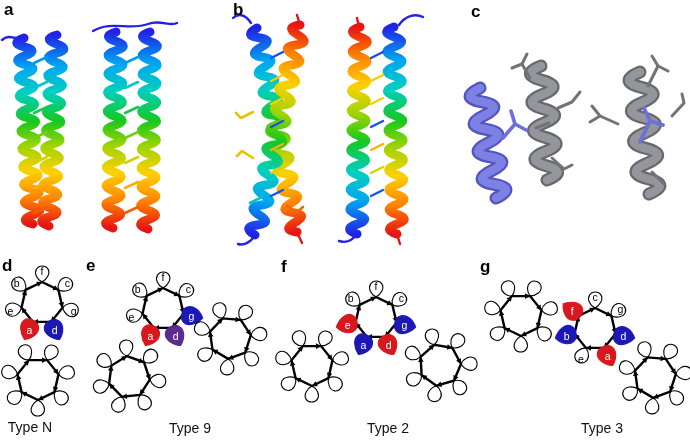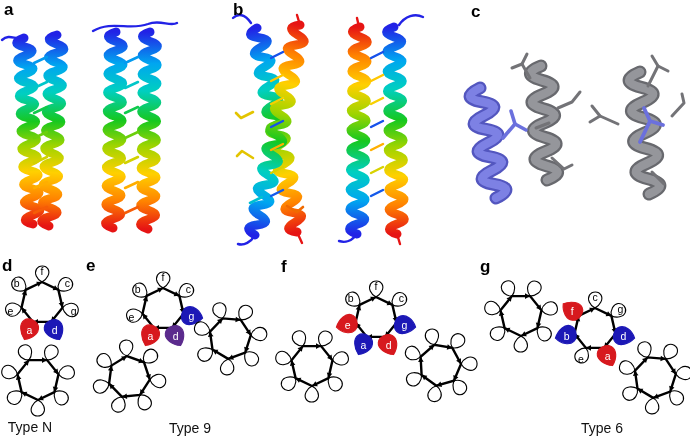--- a/index.html
+++ b/index.html
@@ -395,14 +395,15 @@
   <span class="panel-letter" style="left:4px;top:1px">a</span>
   <span class="panel-letter" style="left:233px;top:1px">b</span>
   <span class="panel-letter" style="left:471px;top:3px">c</span>
   <span class="panel-letter" style="left:2px;top:257px">d</span>
   <span class="panel-letter" style="left:86px;top:257px">e</span>
   <span class="panel-letter" style="left:281px;top:258px">f</span>
   <span class="panel-letter" style="left:480px;top:258px">g</span>
 
   <div class="type-label" style="left:30px;top:420px">Type N</div>
   <div class="type-label" style="left:190px;top:421px">Type 9</div>
-  <div class="type-label" style="left:602px;top:421px">Type 6</div>
+  <div class="type-label" style="left:388px;top:421px">Type 2</div>
+  <div class="type-label" style="left:602px;top:421px">Type 3</div>
 </div>
 
 </body></html>

